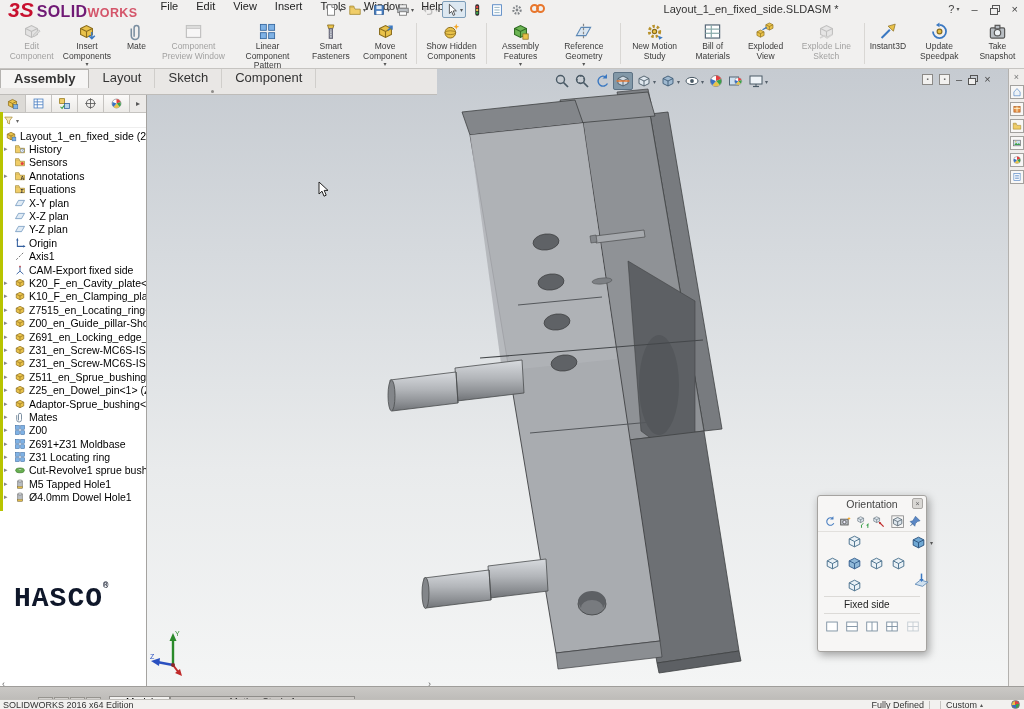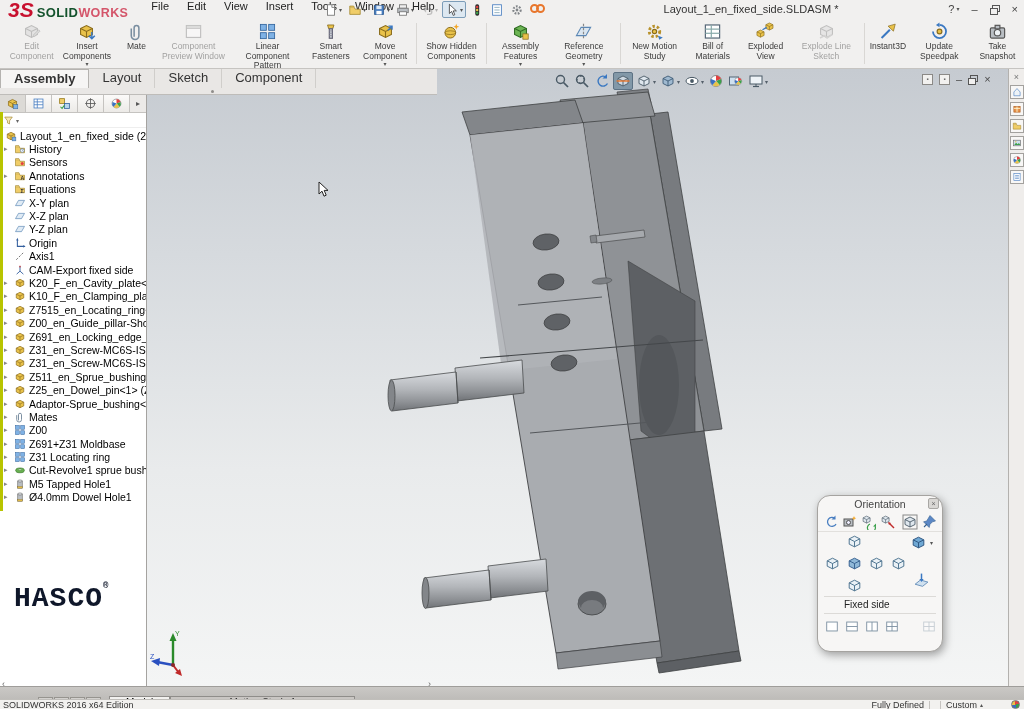--- a/index.html
+++ b/index.html
@@ -3,21 +3,21 @@
 <meta charset="utf-8">
 <style>
 *{margin:0;padding:0;box-sizing:border-box;}
 body{font-family:"Liberation Sans","DejaVu Sans",sans-serif;background:#888;}
 .app{position:relative;width:1024px;height:709px;overflow:hidden;background:#f1f0ef;font-size:11px;color:#222;}
 svg{display:block;width:100%;height:100%;}
 
 .titlebar{position:absolute;left:0;top:0;width:1024px;height:19px;background:#f1f0ef;display:flex;align-items:center;}
 .brand{display:flex;align-items:baseline;margin-left:8px;white-space:nowrap;}
 .brand .mark{color:#c8102e;font-style:italic;font-weight:bold;font-size:21px;margin-right:3px;}
-.brand .solid{color:#14532d;font-weight:bold;font-size:13px;letter-spacing:.4px;}
+.brand .solid{color:#701a75;font-weight:bold;font-size:16px;letter-spacing:.4px;}
 .brand .works{color:#d4556a;font-weight:bold;font-size:12.5px;letter-spacing:.4px;}
 .menus{display:flex;margin-left:14px;height:19px;}
 .menu-item{padding:0 9px;font-size:11px;color:#222;cursor:default;}
 .pin-ic{color:#3a7dbd;font-size:10px;transform:rotate(-45deg);margin-left:2px;}
 .qat{position:absolute;left:322px;top:1px;display:flex;align-items:center;height:17px;}
 .qbtn{display:flex;align-items:center;height:17px;padding:1px 2px;margin-right:2px;}
 .qbtn .ic{width:14px;height:14px;}
 .qbtn .dd{font-size:6px;color:#555;margin-left:1px;}
 .qbtn.pressed{border:1px solid #7d9db8;background:#dde8f1;border-radius:2px;}
 .qbtn.disabled{opacity:.4;filter:grayscale(1);}
@@ -75,21 +75,21 @@
 .filterrow .dd{font-size:6px;color:#666;}
 .tree{padding-top:1px;}
 .trow{height:13.4px;display:flex;align-items:center;white-space:nowrap;overflow:hidden;padding-left:4px;font-size:10.5px;color:#000;}
 .trow .arr{width:10px;font-size:7px;color:#888;flex:none;}
 .trow.root{padding-left:5px;}
 .trow .ic{width:12px;height:12px;margin-right:3px;flex:none;}
 .greenstrip{position:absolute;left:0;top:17px;width:3px;height:399px;background:#b8c400;}
 .hasco{position:absolute;left:14px;top:486px;font-weight:bold;font-size:28px;letter-spacing:1px;color:#0f172a;font-family:Liberation Mono, monospace;}
 .hasco sup{font-size:9px;vertical-align:18px;}
 
-.orient{position:absolute;left:817px;top:495px;width:126px;height:157px;background:#f7f6f5;border:1px solid #a5a3a0;border-radius:13px;box-shadow:2px 3px 8px rgba(0,0,0,.35);z-index:6;}
+.orient{position:absolute;left:817px;top:495px;width:110px;height:157px;background:#f7f6f5;border:1px solid #a5a3a0;border-radius:3px;box-shadow:2px 3px 8px rgba(0,0,0,.35);z-index:6;}
 .or-title{position:relative;height:16px;display:flex;align-items:center;justify-content:center;font-size:10.5px;color:#444;}
 .or-close{position:absolute;right:3px;top:2px;width:11px;height:11px;background:#d9d7d4;border:1px solid #a9a7a4;border-radius:2px;font-size:7px;line-height:9px;text-align:center;color:#666;}
 .or-tools{height:19px;display:flex;align-items:center;gap:3px;padding:0 5px;}
 .or-tools .ic{width:14px;height:14px;}
 .or-tools .sp{flex:1;}
 .or-cubes{position:relative;height:64px;border-top:1px solid #e2e0dd;}
 .oc{position:absolute;width:17px;height:17px;}
 .or-dd{position:absolute;font-size:6px;color:#555;}
 .or-div{height:1px;background:#dcdad7;margin:1px 6px;}
 .or-saved{height:14px;font-size:10px;color:#222;padding-left:26px;line-height:14px;}

